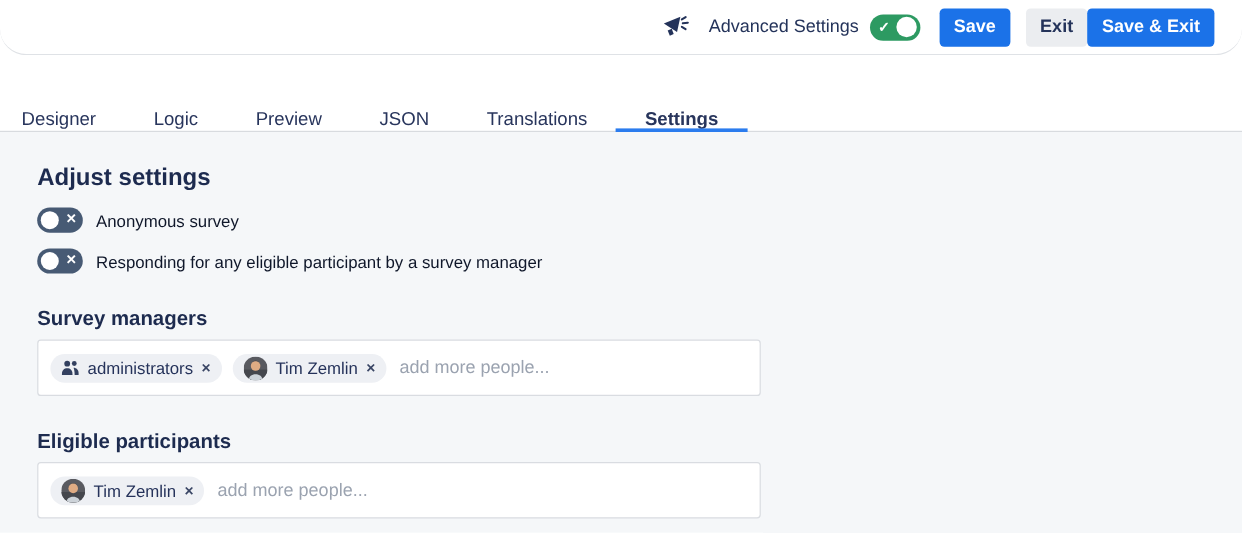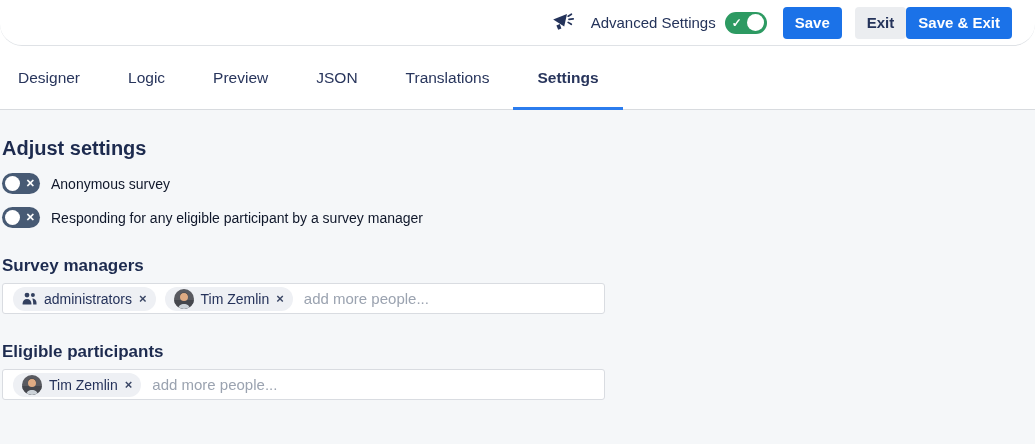--- a/index.html
+++ b/index.html
@@ -52,20 +52,21 @@
   }
   .btn-primary { background: #1b72e8; color: #ffffff; margin-right: 13px; }
   .btn-exit { background: #ebedf0; color: #24335a; margin-right: 0; }
 
   
   .tabs {
     height: 64px;
     background: #ffffff;
     border-bottom: 1px solid #d8dbdf;
     display: flex;
+    align-items: flex-end;
   }
   .tab {
     padding: 0 24px;
     display: flex;
     align-items: center;
     font-size: 15.5px;
     color: #28355c;
     cursor: pointer;
     position: relative;
   }
@@ -76,21 +77,21 @@
     position: absolute;
     left: 0; right: 0; bottom: -1px;
     height: 3px;
     background: #2b7cee;
   }
 
   
   .content {
     background: #f5f7f9;
     height: 334px;
-    padding: 27px 18px 0 2px;
+    padding: 27px 18px 0 31px;
   }
   .adjust-heading {
     font-size: 20px;
     font-weight: 700;
     color: #1d2b4f;
     margin: 0 0 13px 0;
   }
   .trow { display: flex; align-items: center; gap: 11px; margin-bottom: 13px; }
   .switch-off {
     width: 38px; height: 21px;
@@ -107,21 +108,21 @@
   .switch-off .cross { color: #fff; font-size: 11px; font-weight: 700; line-height: 1; }
   .trow-label { font-size: 14px; color: #0f172a; }
 
   .section-heading {
     font-size: 17px;
     font-weight: 700;
     color: #1d2b4f;
     margin: 28px 0 7px 0;
   }
   .tagbox {
-    width: 603px; height: 31px;
+    width: 603px; height: 47px;
     background: #ffffff;
     border: 1px solid #d9dce1;
     border-radius: 3px;
     display: flex;
     align-items: center;
     padding: 0 10px;
     gap: 9px;
   }
   .tag {
     background: #eef0f4;

